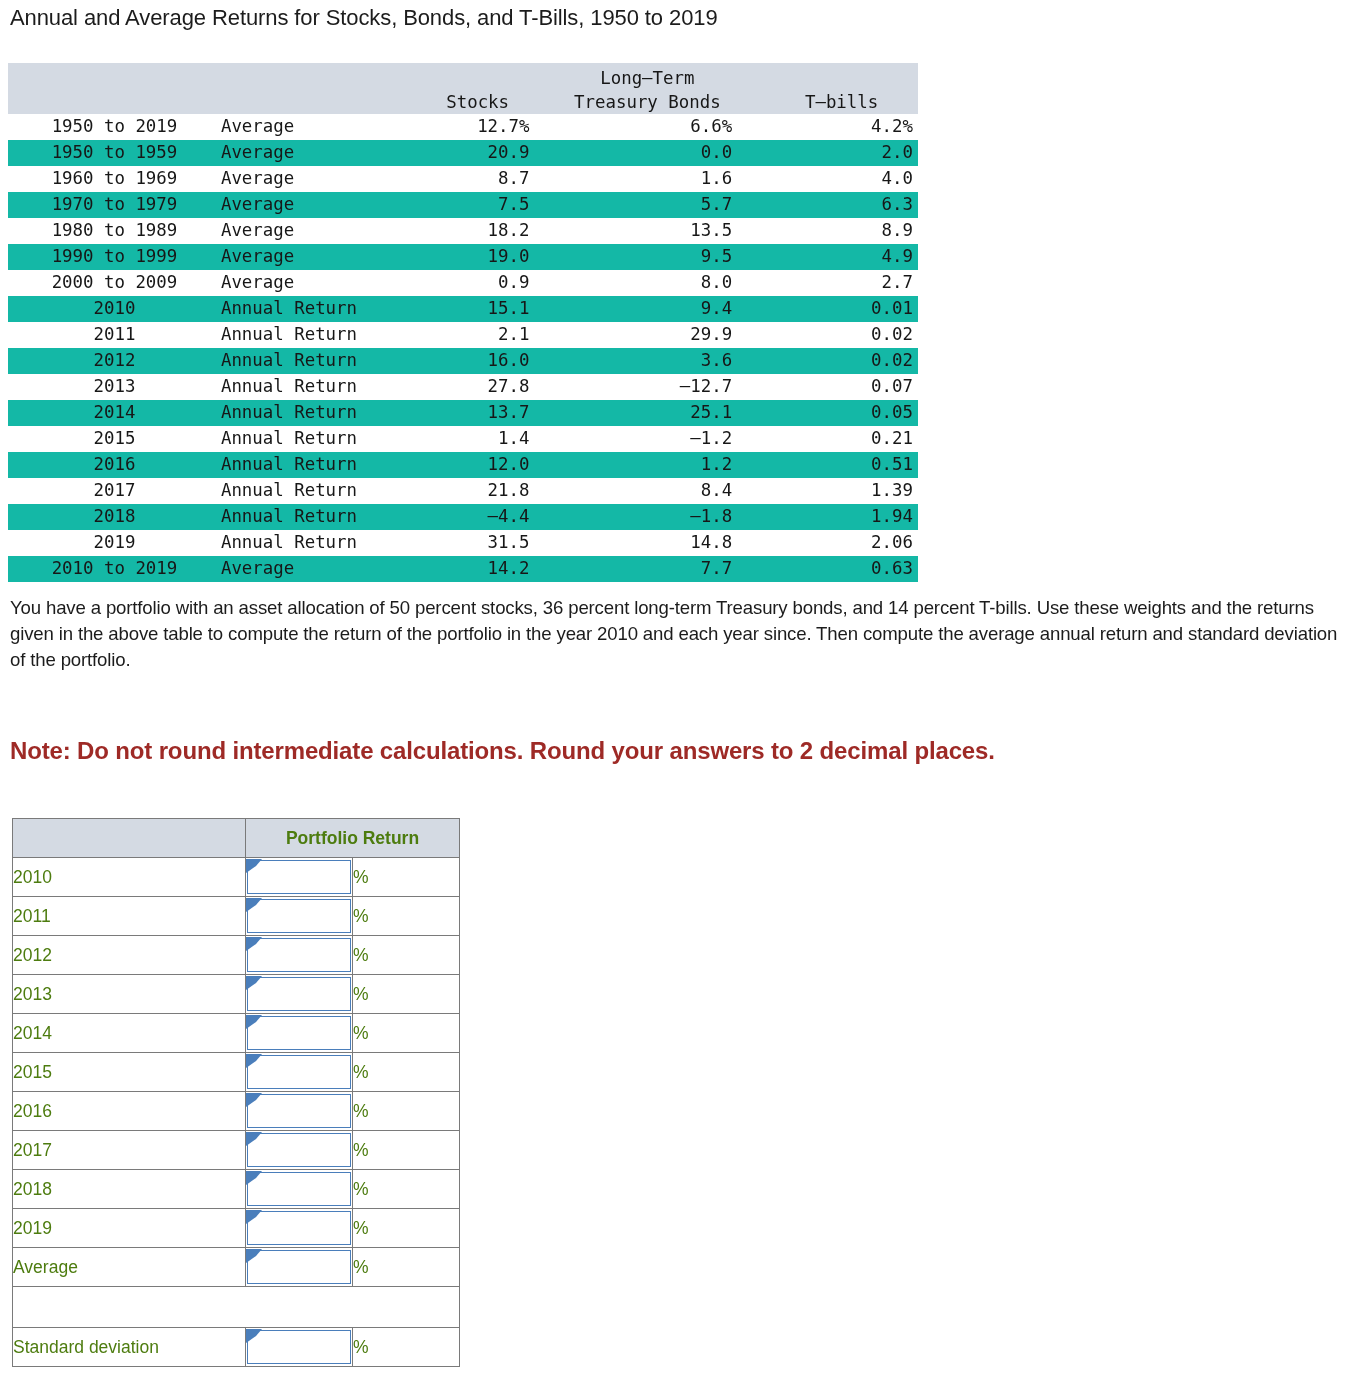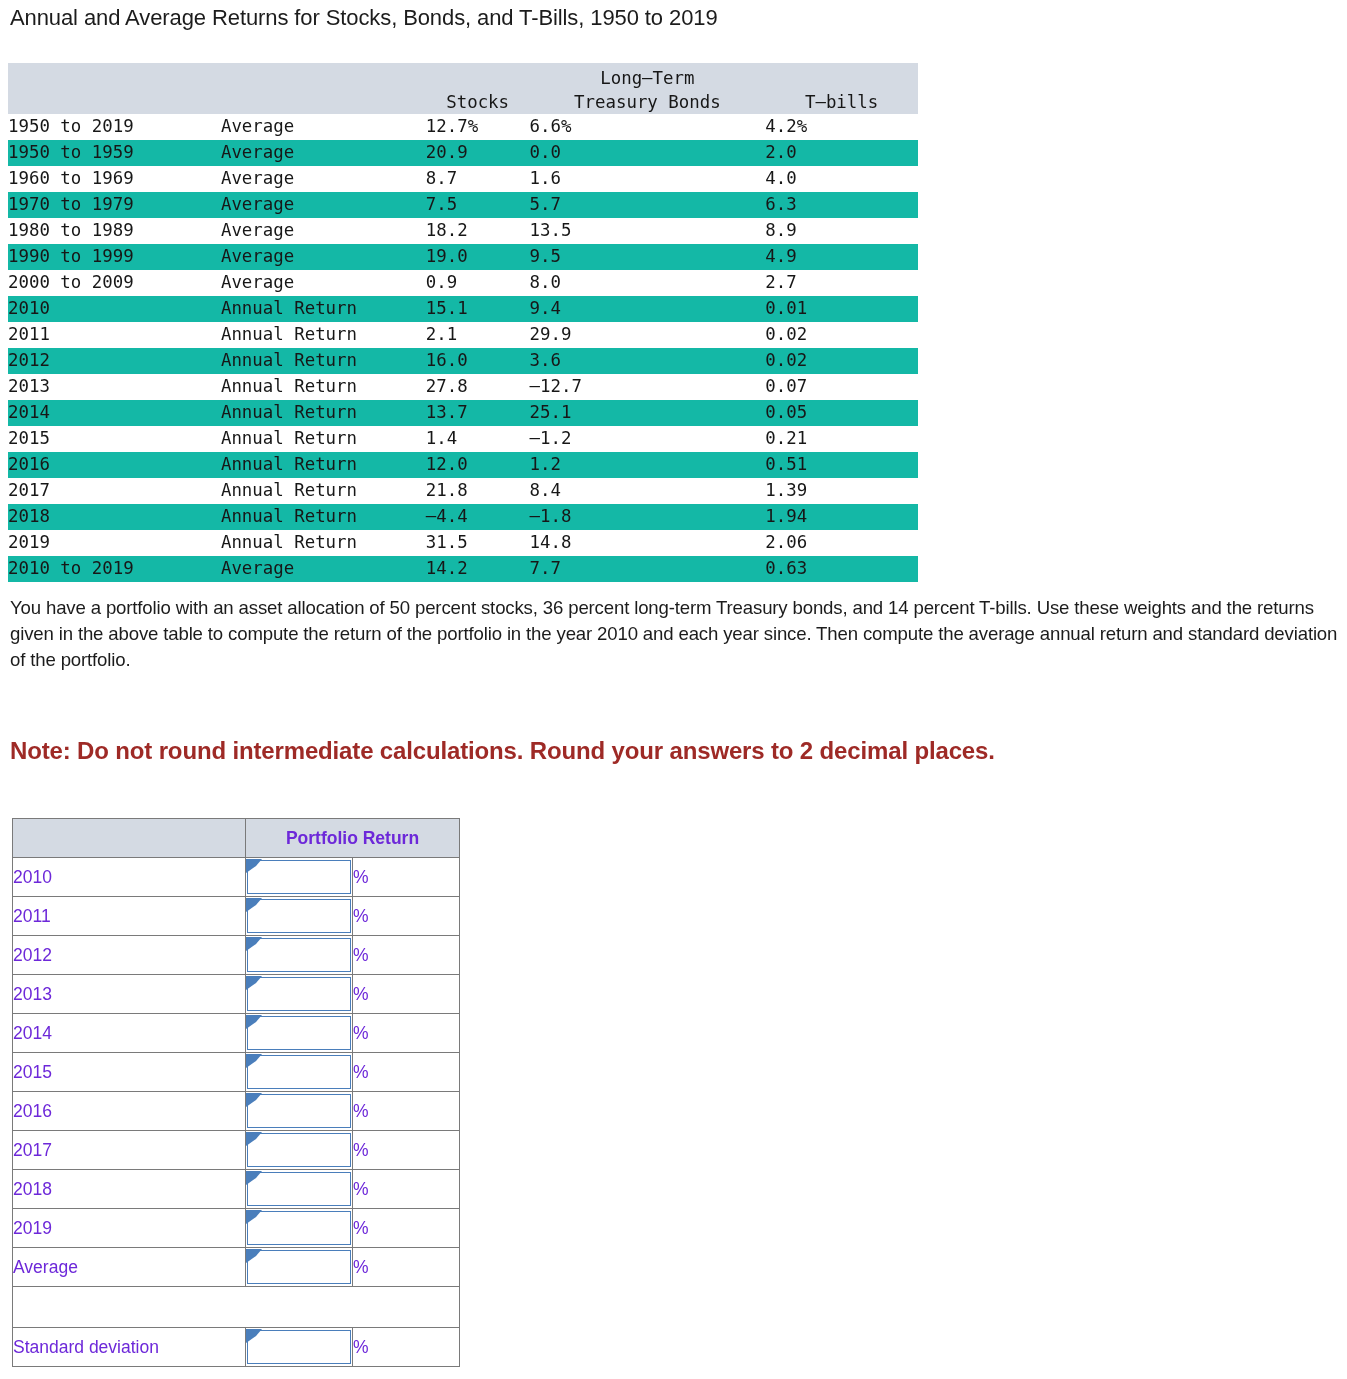--- a/index.html
+++ b/index.html
@@ -51,23 +51,23 @@
   .returns-table thead th {
     background: #d4dae3;
     height: 23px;
     vertical-align: bottom;
     padding-bottom: 3px;
     white-space: nowrap;
   }
   .returns-table thead tr.hdr-top th { height: 24px; padding-bottom: 1px; }
   .rt-row-odd  { background: #ffffff; }
   .rt-row-even { background: #14b8a6; }
-  .col-period { width: 222px; text-align: left; white-space: nowrap; padding-right: 0; }
+  .col-period { width: 222px; text-align: center; white-space: nowrap; padding-right: 0; }
   .col-type   { width: 212px; text-align: left;  white-space: nowrap; padding-left: 14px; }
-  .col-num    { width: 152px; white-space: nowrap; }
+  .col-num    { width: 152px; text-align: right; white-space: nowrap; }
   .col-num.c1 { width: 108px; padding-right: 0px; }
   .col-num.c2 { width: 212px; padding-right: 33px; }
   .col-num.c3 { width: 156px; padding-right: 5px; }
   .hdr-stocks  { width: 108px; }
   .hdr-bonds   { width: 212px; padding-right: 0; }
   .hdr-tbills  { width: 156px; padding-right: 5px; }
 
   
   .prose {
     position: absolute;
@@ -93,21 +93,21 @@
 
   
   .answer-table {
     position: absolute;
     left: 12px;
     top: 818px;
     width: 448px;
     border-collapse: collapse;
     table-layout: fixed;
     font-size: 17.5px;
-    color: #6d28d9;
+    color: #4d7c0f;
     background: #ffffff;
   }
   .answer-table td, .answer-table th {
     border: 1px solid #7a7a7a;
     padding: 0;
     font-weight: normal;
     vertical-align: middle;
   }
   .answer-table thead th {
     background: #d4dae3;

